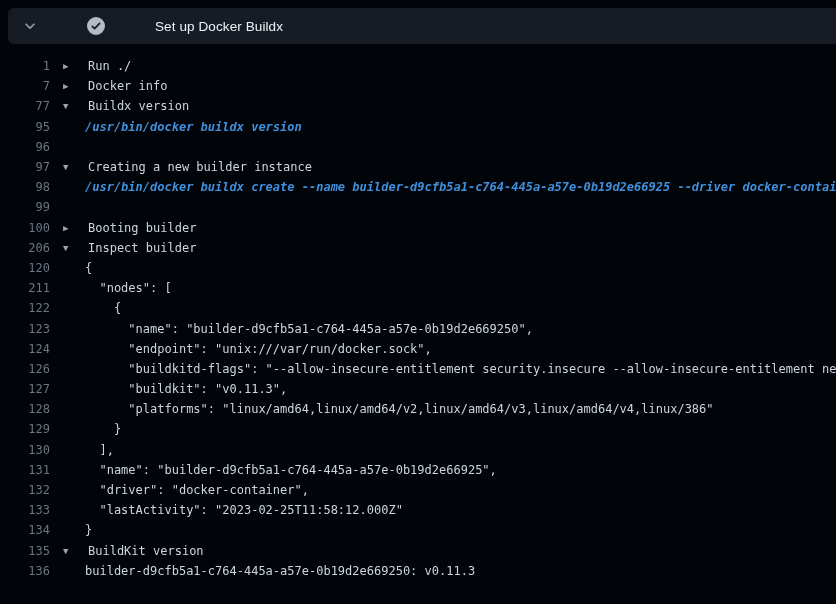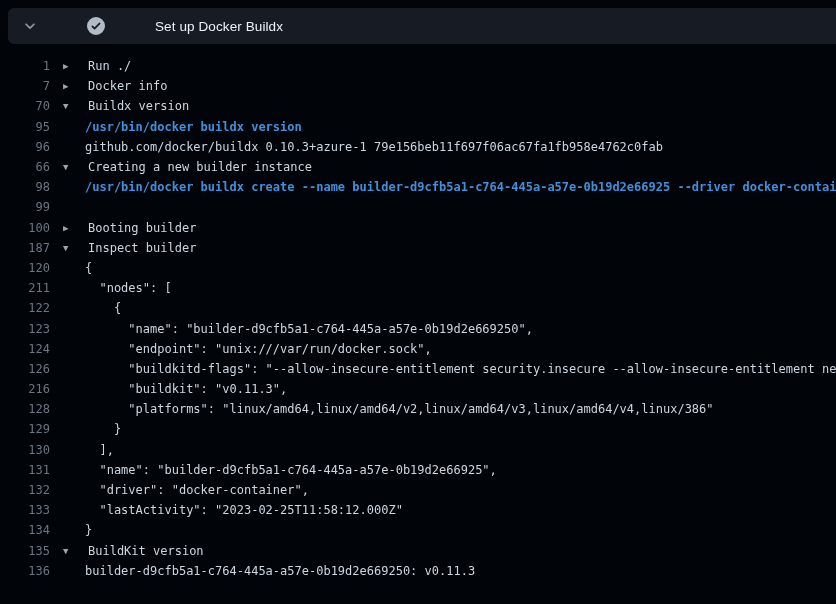--- a/index.html
+++ b/index.html
@@ -52,21 +52,21 @@
     font-size:9px;color:#9aa4ae;
     display:flex;align-items:center;
   }
   .txt{
     color:#cdd6df;
     white-space:pre;
     overflow:hidden;
     padding-left:8px;
   }
   .log-line.output .txt, .log-line.command .txt{padding-left:5px;}
-  .log-line.command .txt{color:#4090dc;font-weight:bold;}
+  .log-line.command .txt{color:#4090dc;font-weight:bold;font-style:italic;}
   .log-line.group{cursor:pointer;}
 </style>
 </head>
 <body>
 
 <div class="step-header">
   <span class="chev">
     <svg width="14" height="14" viewBox="0 0 16 16">
       <path d="M3.5 6l4.5 4.5L12.5 6" fill="none" stroke="#9198a1" stroke-width="2" stroke-linecap="round" stroke-linejoin="round"></path>
     </svg>
@@ -75,35 +75,35 @@
     <svg width="18" height="18" viewBox="0 0 16 16">
       <path fill="#b3bcc6" d="M8 16A8 8 0 1 1 8 0a8 8 0 0 1 0 16Zm3.78-9.72a.75.75 0 0 0-1.06-1.06L6.75 9.19 5.28 7.72a.75.75 0 0 0-1.06 1.06l2 2a.75.75 0 0 0 1.06 0Z"></path>
     </svg>
   </span>
   <span class="step-title">Set up Docker Buildx</span>
 </div>
 
 <div class="log" id="log">
     <div class="log-line group"><span class="ln">1</span><span class="arrow-col">▶</span><span class="txt">Run ./</span></div>
     <div class="log-line group"><span class="ln">7</span><span class="arrow-col">▶</span><span class="txt">Docker info</span></div>
-    <div class="log-line group"><span class="ln">70</span><span class="arrow-col">▼</span><span class="txt">Buildx version</span></div>
+    <div class="log-line group"><span class="ln">77</span><span class="arrow-col">▼</span><span class="txt">Buildx version</span></div>
     <div class="log-line command"><span class="ln">95</span><span class="arrow-col"></span><span class="txt">/usr/bin/docker buildx version</span></div>
-    <div class="log-line output"><span class="ln">96</span><span class="arrow-col"></span><span class="txt">github.com/docker/buildx 0.10.3+azure-1 79e156beb11f697f06ac67fa1fb958e4762c0fab</span></div>
-    <div class="log-line group"><span class="ln">66</span><span class="arrow-col">▼</span><span class="txt">Creating a new builder instance</span></div>
+    <div class="log-line output"><span class="ln">96</span><span class="arrow-col"></span></div>
+    <div class="log-line group"><span class="ln">97</span><span class="arrow-col">▼</span><span class="txt">Creating a new builder instance</span></div>
     <div class="log-line command"><span class="ln">98</span><span class="arrow-col"></span><span class="txt">/usr/bin/docker buildx create --name builder-d9cfb5a1-c764-445a-a57e-0b19d2e66925 --driver docker-container</span></div>
     <div class="log-line output"><span class="ln">99</span><span class="arrow-col"></span></div>
     <div class="log-line group"><span class="ln">100</span><span class="arrow-col">▶</span><span class="txt">Booting builder</span></div>
-    <div class="log-line group"><span class="ln">187</span><span class="arrow-col">▼</span><span class="txt">Inspect builder</span></div>
+    <div class="log-line group"><span class="ln">206</span><span class="arrow-col">▼</span><span class="txt">Inspect builder</span></div>
     <div class="log-line output"><span class="ln">120</span><span class="arrow-col"></span><span class="txt">{</span></div>
     <div class="log-line output"><span class="ln">211</span><span class="arrow-col"></span><span class="txt">  "nodes": [</span></div>
     <div class="log-line output"><span class="ln">122</span><span class="arrow-col"></span><span class="txt">    {</span></div>
     <div class="log-line output"><span class="ln">123</span><span class="arrow-col"></span><span class="txt">      "name": "builder-d9cfb5a1-c764-445a-a57e-0b19d2e669250",</span></div>
     <div class="log-line output"><span class="ln">124</span><span class="arrow-col"></span><span class="txt">      "endpoint": "unix:///var/run/docker.sock",</span></div>
     <div class="log-line output"><span class="ln">126</span><span class="arrow-col"></span><span class="txt">      "buildkitd-flags": "--allow-insecure-entitlement security.insecure --allow-insecure-entitlement networ</span></div>
-    <div class="log-line output"><span class="ln">216</span><span class="arrow-col"></span><span class="txt">      "buildkit": "v0.11.3",</span></div>
+    <div class="log-line output"><span class="ln">127</span><span class="arrow-col"></span><span class="txt">      "buildkit": "v0.11.3",</span></div>
     <div class="log-line output"><span class="ln">128</span><span class="arrow-col"></span><span class="txt">      "platforms": "linux/amd64,linux/amd64/v2,linux/amd64/v3,linux/amd64/v4,linux/386"</span></div>
     <div class="log-line output"><span class="ln">129</span><span class="arrow-col"></span><span class="txt">    }</span></div>
     <div class="log-line output"><span class="ln">130</span><span class="arrow-col"></span><span class="txt">  ],</span></div>
     <div class="log-line output"><span class="ln">131</span><span class="arrow-col"></span><span class="txt">  "name": "builder-d9cfb5a1-c764-445a-a57e-0b19d2e66925",</span></div>
     <div class="log-line output"><span class="ln">132</span><span class="arrow-col"></span><span class="txt">  "driver": "docker-container",</span></div>
     <div class="log-line output"><span class="ln">133</span><span class="arrow-col"></span><span class="txt">  "lastActivity": "2023-02-25T11:58:12.000Z"</span></div>
     <div class="log-line output"><span class="ln">134</span><span class="arrow-col"></span><span class="txt">}</span></div>
     <div class="log-line group"><span class="ln">135</span><span class="arrow-col">▼</span><span class="txt">BuildKit version</span></div>
     <div class="log-line output"><span class="ln">136</span><span class="arrow-col"></span><span class="txt">builder-d9cfb5a1-c764-445a-a57e-0b19d2e669250: v0.11.3</span></div>
   </div>

